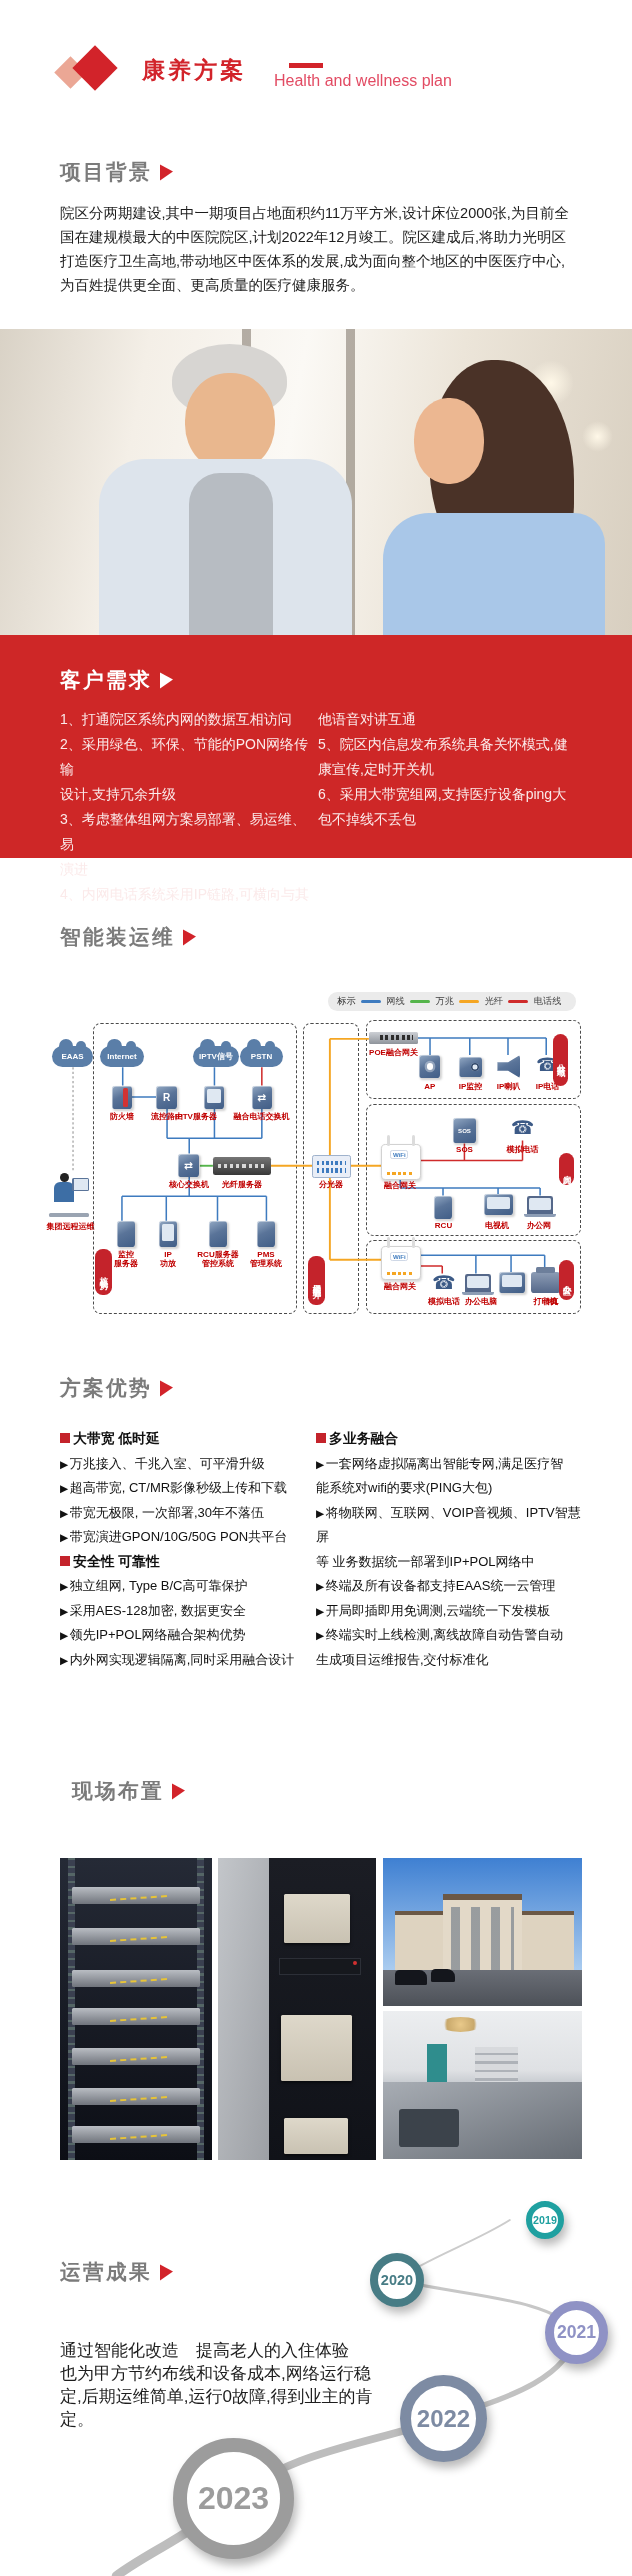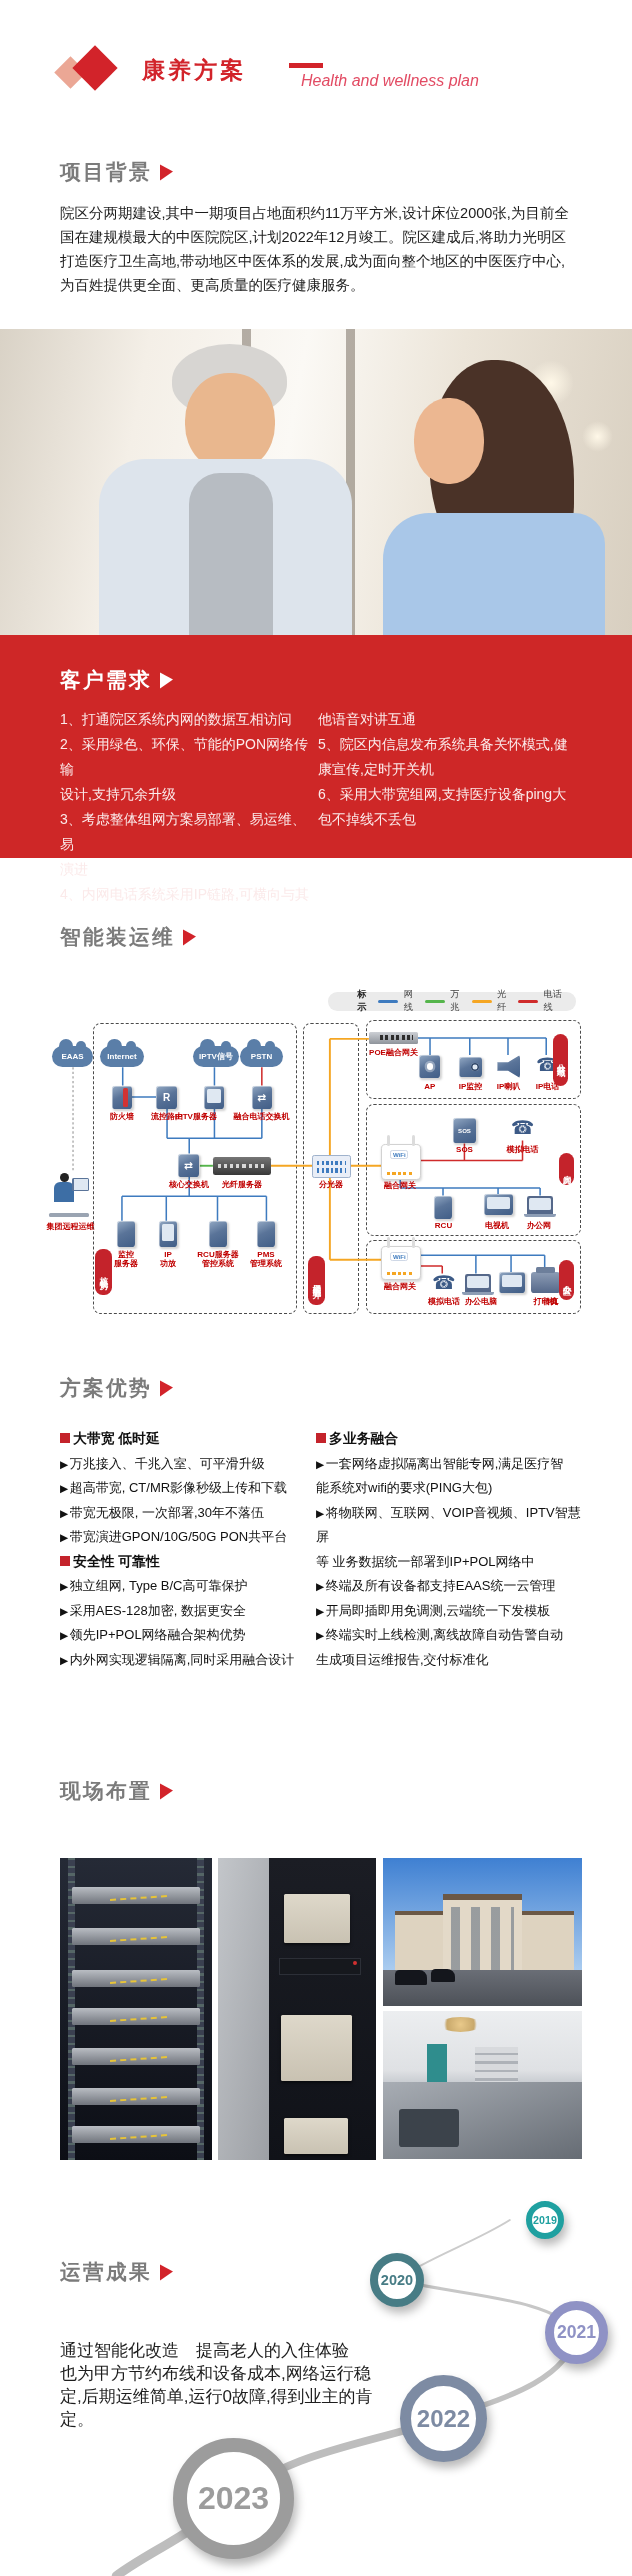--- a/index.html
+++ b/index.html
@@ -5,21 +5,21 @@
   html,body{margin:0;padding:0;background:#ffffff;}
   .page{position:relative;width:633px;height:2576px;margin:0 auto;background:#fff;
         font-family:"Liberation Sans","DejaVu Sans",sans-serif;overflow:hidden;}
   
   .logo{position:absolute;left:54px;top:44px;width:73px;height:46px;}
   .dia{position:absolute;transform:rotate(45deg);}
   .dia-light{left:4.6px;top:17px;width:23px;height:23px;background:#EBA795;}
   .dia-red{left:24.5px;top:7.7px;width:32px;height:32px;background:#D2232A;}
   .h-title{position:absolute;left:142px;top:55px;font-size:23px;font-weight:bold;color:#D2232A;letter-spacing:3.1px;}
   .h-dash{position:absolute;left:289px;top:63px;width:34px;height:4.6px;background:#D2232A;}
-  .h-sub{position:absolute;left:301px;top:72px;font-size:16px;color:#E24B63;font-style:italic;}
+  .h-sub{position:absolute;left:274px;top:72px;font-size:16px;color:#E24B63;}
   
   .sec-heading{position:absolute;display:flex;align-items:center;gap:7.7px;font-size:20.7px;font-weight:bold;
                color:#7b7b7b;letter-spacing:2.3px;}
   .arrow-r{width:0;height:0;border-left:13.8px solid #D2232A;border-top:8.4px solid transparent;
            border-bottom:8.4px solid transparent;transform:skewY(-4deg);}
   .arrow-r.white{border-left-color:#ffffff;}
   
   .bg-para{position:absolute;left:60px;top:201px;width:517px;font-size:14.5px;line-height:24px;color:#1d1d1d;}
   
   .hero{position:absolute;left:0;top:329px;width:633px;height:306px;overflow:hidden;
@@ -36,21 +36,21 @@
   .nurse .face{position:absolute;left:31px;top:38px;width:70px;height:86px;background:#ecb globals;background:#ecb791;border-radius:48%;}
   .nurse .scrub{position:absolute;left:0px;top:153px;width:222px;height:122px;background:#a9c7e8;border-radius:46px 31px 0 0;}
   
   .needs{position:absolute;left:0;top:635px;width:633px;height:223px;background:#CE2727;}
   .needs .sec-heading{color:#ffffff;}
   .need-col{position:absolute;font-size:14px;line-height:25px;color:#FBEAEA;}
   
   .diagram{position:absolute;left:0;top:980px;width:633px;height:344px;font-family:"Liberation Sans","DejaVu Sans",sans-serif;}
   .legend{position:absolute;left:328px;top:12.2px;width:230px;height:18.4px;background:#ebebeb;border-radius:9.2px;
           display:flex;align-items:center;gap:5.4px;padding:0 9.2px;font-size:9.2px;color:#444;}
-  .legend .t{font-weight:bold;color:#222;margin-left:20px;}
+  .legend .t{font-weight:normal;color:#222;}
   .sw{width:20px;height:2.3px;border-radius:1.5px;flex:none;}
   .sw1{background:#3E7BBF}.sw2{background:#55B54B}.sw3{background:#F5A623}.sw4{background:#CF2B2B}
   .dbox{position:absolute;border:1.1px dashed #4a4a4a;border-radius:7.7px;}
   .dlabel{position:absolute;color:#C00000;font-size:8px;font-weight:bold;text-align:center;line-height:9.2px;white-space:pre-line;}
   .cloud{position:absolute;height:21.4px;background:#5a7ea8;border-radius:11.5px;color:#fff;font-size:8px;font-weight:bold;
          display:flex;align-items:center;justify-content:center;}
   .cloud::before{content:"";position:absolute;top:-6.9px;left:16%;width:14.5px;height:14.5px;background:#5a7ea8;border-radius:50%;}
   .cloud::after{content:"";position:absolute;top:-4.6px;right:18%;width:10px;height:10px;background:#5a7ea8;border-radius:50%;}
   .cloud span{position:relative;z-index:1;}
   .zpill{position:absolute;background:#C4232B;color:#fff;border-radius:7.7px;writing-mode:vertical-rl;text-orientation:upright;
@@ -367,21 +367,21 @@
     <div class="adv-i">一套网络虚拟隔离出智能专网,满足医疗智</div>
     <div>能系统对wifi的要求(PING大包)</div>
     <div class="adv-i">将物联网、互联网、VOIP音视频、IPTV智慧屏</div>
     <div>等 业务数据统一部署到IP+POL网络中</div>
     <div class="adv-i">终端及所有设备都支持EAAS统一云管理</div>
     <div class="adv-i">开局即插即用免调测,云端统一下发模板</div>
     <div class="adv-i">终端实时上线检测,离线故障自动告警自动</div>
     <div>生成项目运维报告,交付标准化</div>
   </div>
 
-  <div class="sec-heading" style="left:60px;top:1777px;">
+  <div class="sec-heading" style="left:72px;top:1777px;">
     <span>现场布置</span>
     <span class="arrow-r"></span>
   </div>
 
   <div class="photo ph-rack1" style="left:60px;top:1858px;width:152px;height:302px;">
     <div class="rail" style="left:7.7px;"></div>
       <div class="rail" style="right:7.7px;"></div>
     <div class="slat" style="top:29px;"></div>
     <div class="slat" style="top:70px;"></div>
     <div class="slat" style="top:112px;"></div>

